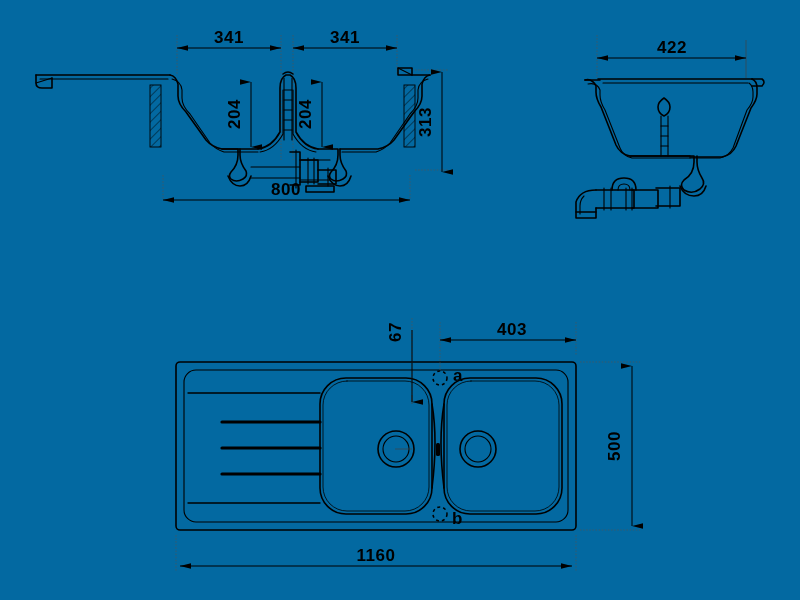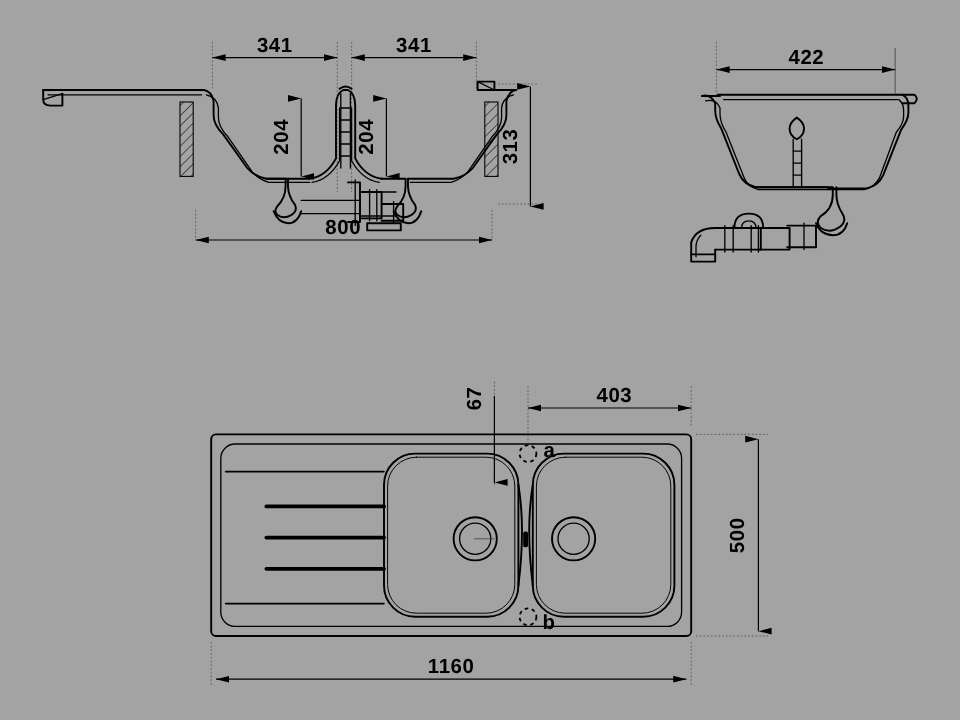--- a/index.html
+++ b/index.html
@@ -4,21 +4,21 @@
 <style>
   html, body {
     margin: 0;
     padding: 0;
     background: #ffffff;
   }
   #sheet {
     position: relative;
     width: 800px;
     height: 600px;
-    background: #a3a3a3;
+    background: #0369a1;
     font-family: "Liberation Sans", sans-serif;
     overflow: hidden;
   }
   #sheet svg {
     display: block;
     position: absolute;
     left: 0;
     top: 0;
   }
   .dimtext {

